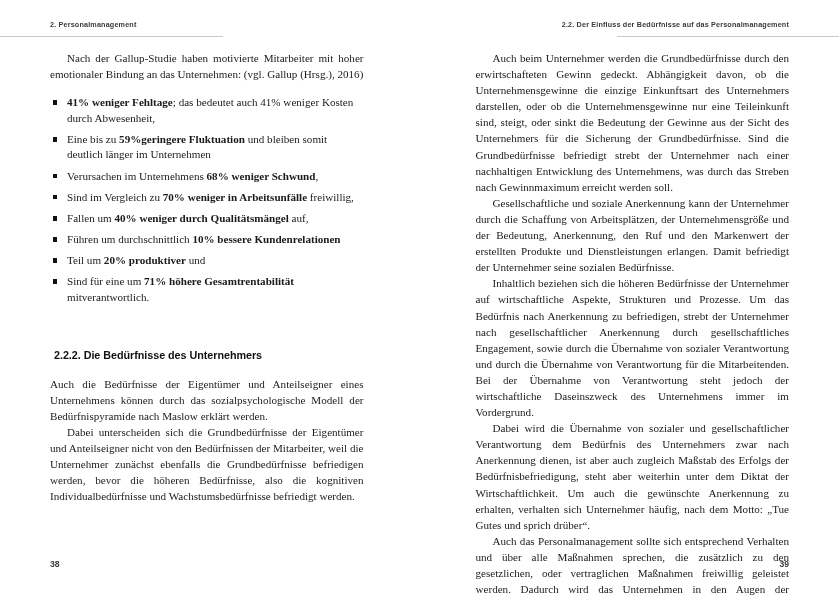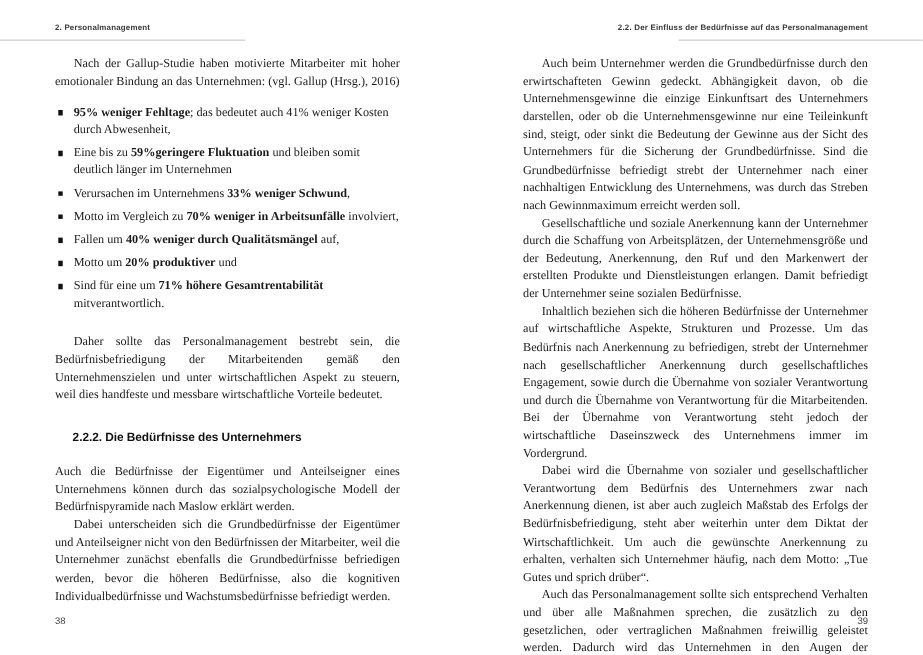--- a/index.html
+++ b/index.html
@@ -108,70 +108,70 @@
     height: 4.6px;
     background: #111111;
     display: block;
   }
   b, strong { font-weight: 700; }
 
   .gap-after-list { height: 13px; }
 
   
   h2.sect {
-    margin: 16px;
+    margin: 4px;
     font-family: "Liberation Sans", sans-serif;
     font-size: 10.8px;
     font-weight: 700;
     letter-spacing: -0.05px;
     color: #111111;
     line-height: 14px;
   }
   .sect-wrap {
     margin-top: 24px;
     margin-bottom: 14px;
   }
 
   
   .folio {
     position: absolute;
     bottom: 26px;
     font-family: "Liberation Sans", sans-serif;
     font-size: 8.6px;
-    font-weight: 400;
+    font-weight: 700;
     color: #3a3a3a;
     text-align: right;
   }
   .page-left .folio { left: 50px; }
   .page-right .folio { right: 50px; }
 </style>
 </head>
 <body>
 
 <div class="spread">
 
   <div class="page page-left">
     <div class="runhead">2. Personalmanagement</div>
     <div class="runrule"></div>
 
     <div class="col">
       <p class="body indent">Nach der Gallup-Studie haben motivierte Mitarbeiter mit hoher emotionaler Bindung an das Unternehmen: (vgl. Gallup (Hrsg.), 2016)</p>
 
       <ul class="bullets" id="bullet-list">
-          <li><span class="sq"></span><b>95% weniger Fehltage</b><span>; das bedeutet auch 41% weniger Kosten durch Abwesenheit,</span></li>
+          <li><span class="sq"></span><b>41% weniger Fehltage</b><span>; das bedeutet auch 41% weniger Kosten durch Abwesenheit,</span></li>
           <li><span class="sq"></span><span>Eine bis zu </span><b>59%geringere Fluktuation</b><span> und bleiben somit deutlich länger im Unternehmen</span></li>
-          <li><span class="sq"></span><span>Verursachen im Unternehmens </span><b>33% weniger Schwund</b><span>,</span></li>
-          <li><span class="sq"></span><span>Motto im Vergleich zu </span><b>70% weniger in Arbeitsunfälle</b><span> involviert,</span></li>
+          <li><span class="sq"></span><span>Verursachen im Unternehmens </span><b>68% weniger Schwund</b><span>,</span></li>
+          <li><span class="sq"></span><span>Sind im Vergleich zu </span><b>70% weniger in Arbeitsunfälle</b><span> freiwillig,</span></li>
           <li><span class="sq"></span><span>Fallen um </span><b>40% weniger durch Qualitätsmängel</b><span> auf,</span></li>
-          <li><span class="sq"></span><span>Motto um </span><b>20% produktiver</b><span> und</span></li>
+          <li><span class="sq"></span><span>Führen um durchschnittlich </span><b>10% bessere Kundenrelationen</b></li>
+          <li><span class="sq"></span><span>Teil um </span><b>20% produktiver</b><span> und</span></li>
           <li><span class="sq"></span><span>Sind für eine um </span><b>71% höhere Gesamtrentabilität</b><span> mitverantwortlich.</span></li>
         </ul>
 
       <div class="gap-after-list"></div>
-      <p class="body indent">Daher sollte das Personalmanagement bestrebt sein, die Bedürfnisbefriedigung der Mitarbeitenden gemäß den Unternehmenszielen und unter wirtschaftlichen Aspekt zu steuern, weil dies handfeste und messbare wirtschaftliche Vorteile bedeutet.</p>
 
       <div class="sect-wrap">
         <h2 class="sect">2.2.2. Die Bedürfnisse des Unternehmers</h2>
       </div>
 
       <p class="body">Auch die Bedürfnisse der Eigentümer und Anteilseigner eines Unternehmens können durch das sozialpsychologische Modell der Bedürfnispyramide nach Maslow erklärt werden.</p>
       <p class="body indent">Dabei unterscheiden sich die Grundbedürfnisse der Eigentümer und Anteilseigner nicht von den Bedürfnissen der Mitarbeiter, weil die Unternehmer zunächst ebenfalls die Grundbedürfnisse befriedigen werden, bevor die höheren Bedürfnisse, also die kognitiven Individualbedürfnisse und Wachstumsbedürfnisse befriedigt werden.</p>
     </div>
 
     <div class="folio">38</div>

